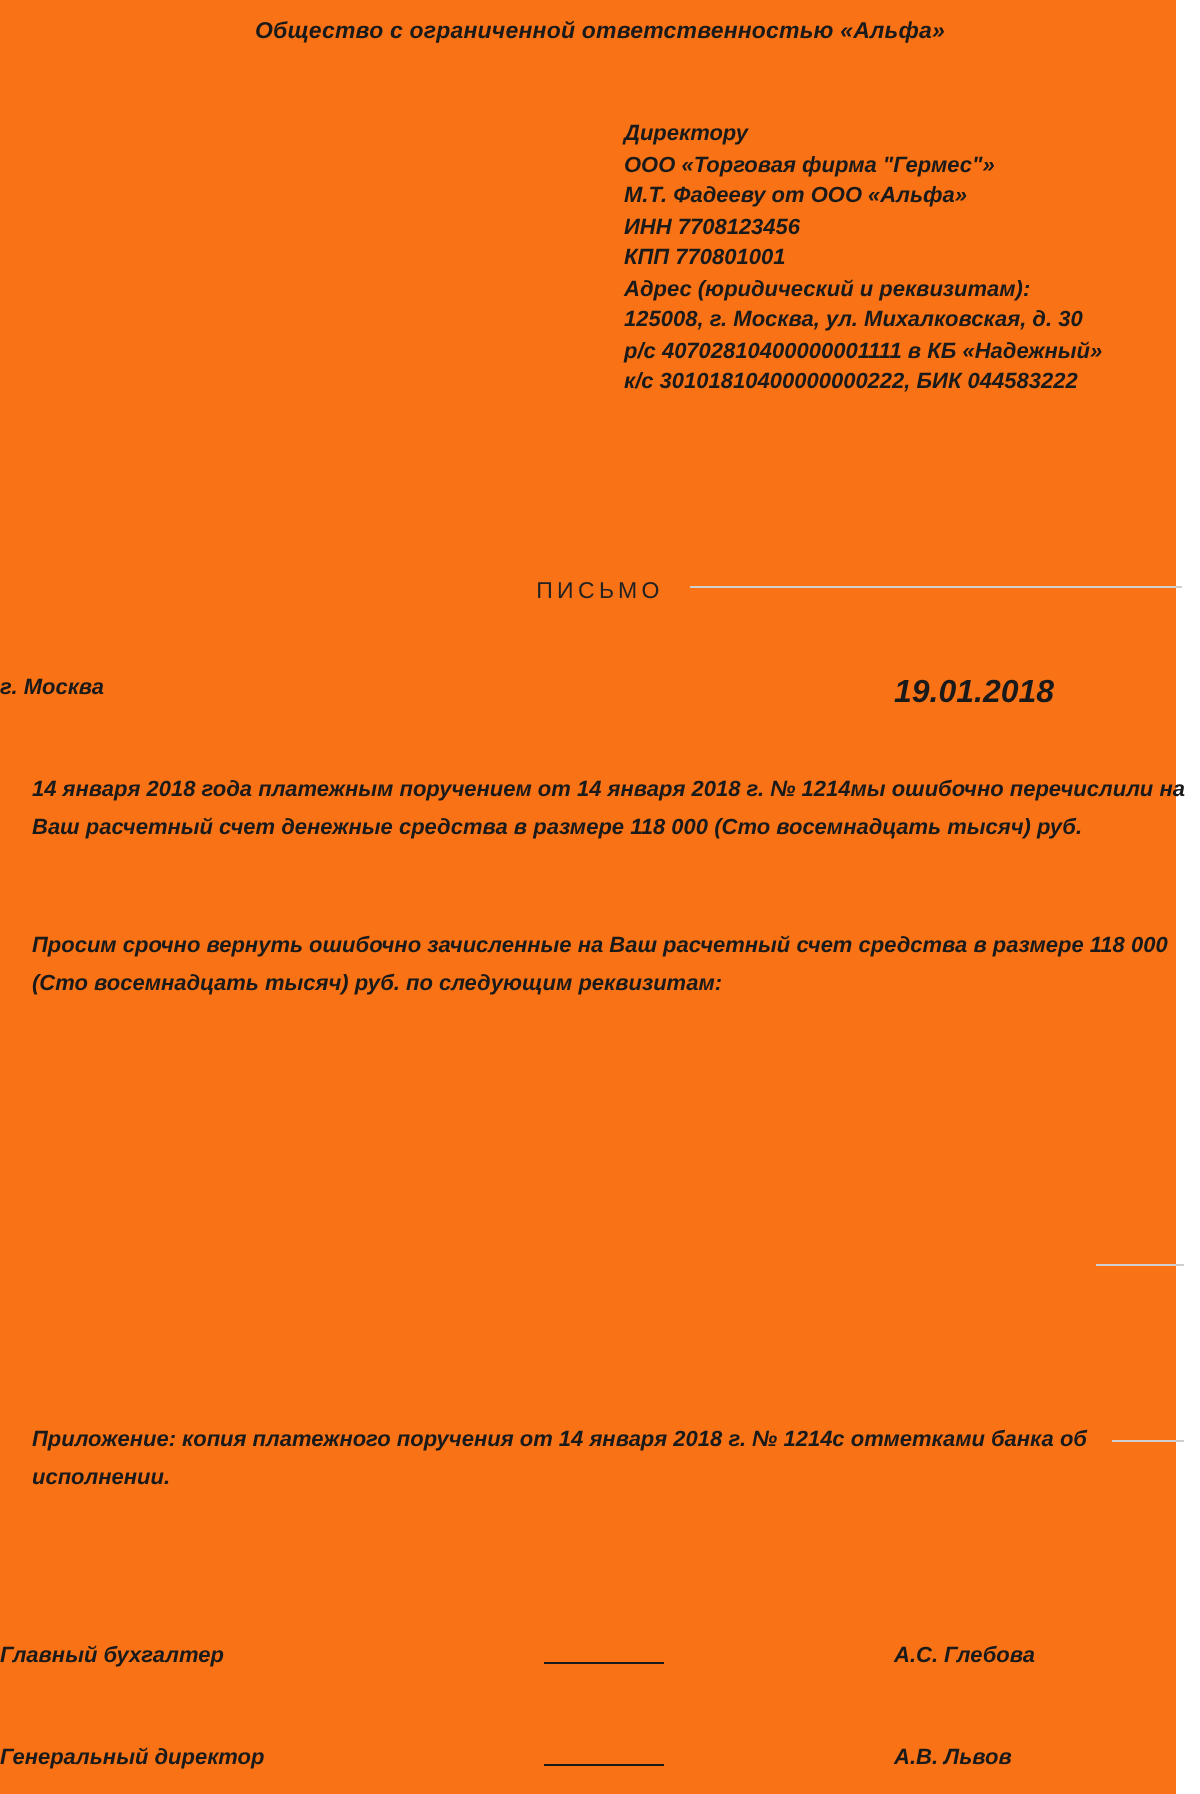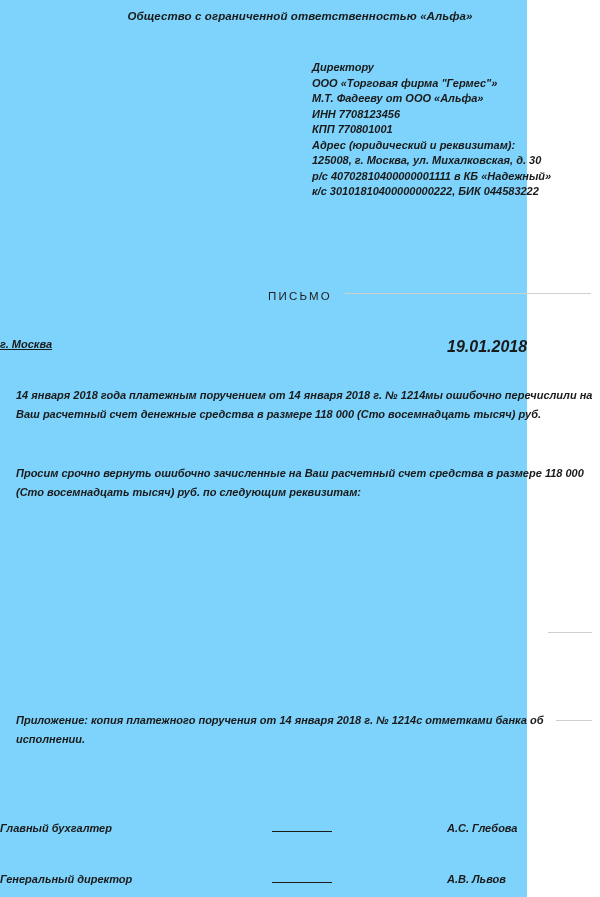--- a/index.html
+++ b/index.html
@@ -10,23 +10,23 @@
   body {
     width: 600px;
     height: 897px;
     font-family: "Liberation Sans", sans-serif;
     color: #1a1a1a;
     position: relative;
     overflow: hidden;
   }
   .page {
     position: relative;
-    width: 527px;
+    width: 588px;
     height: 897px;
-    background: #7dd3fc;
+    background: #f97316;
     box-sizing: border-box;
   }
   .hdr-company {
     position: absolute;
     top: 10px;
     left: 0;
     width: 600px;
     text-align: center;
     font-style: italic;
     font-weight: bold;
@@ -73,21 +73,20 @@
     background: #cfcfcf;
   }
 
   .city {
     position: absolute;
     top: 338px;
     left: 0px;
     font-style: italic;
     font-weight: bold;
     font-size: 11px;
-    text-decoration: underline;
   }
   .date {
     position: absolute;
     top: 338px;
     left: 447px;
     font-style: italic;
     font-weight: bold;
     font-size: 16px;
   }
 

